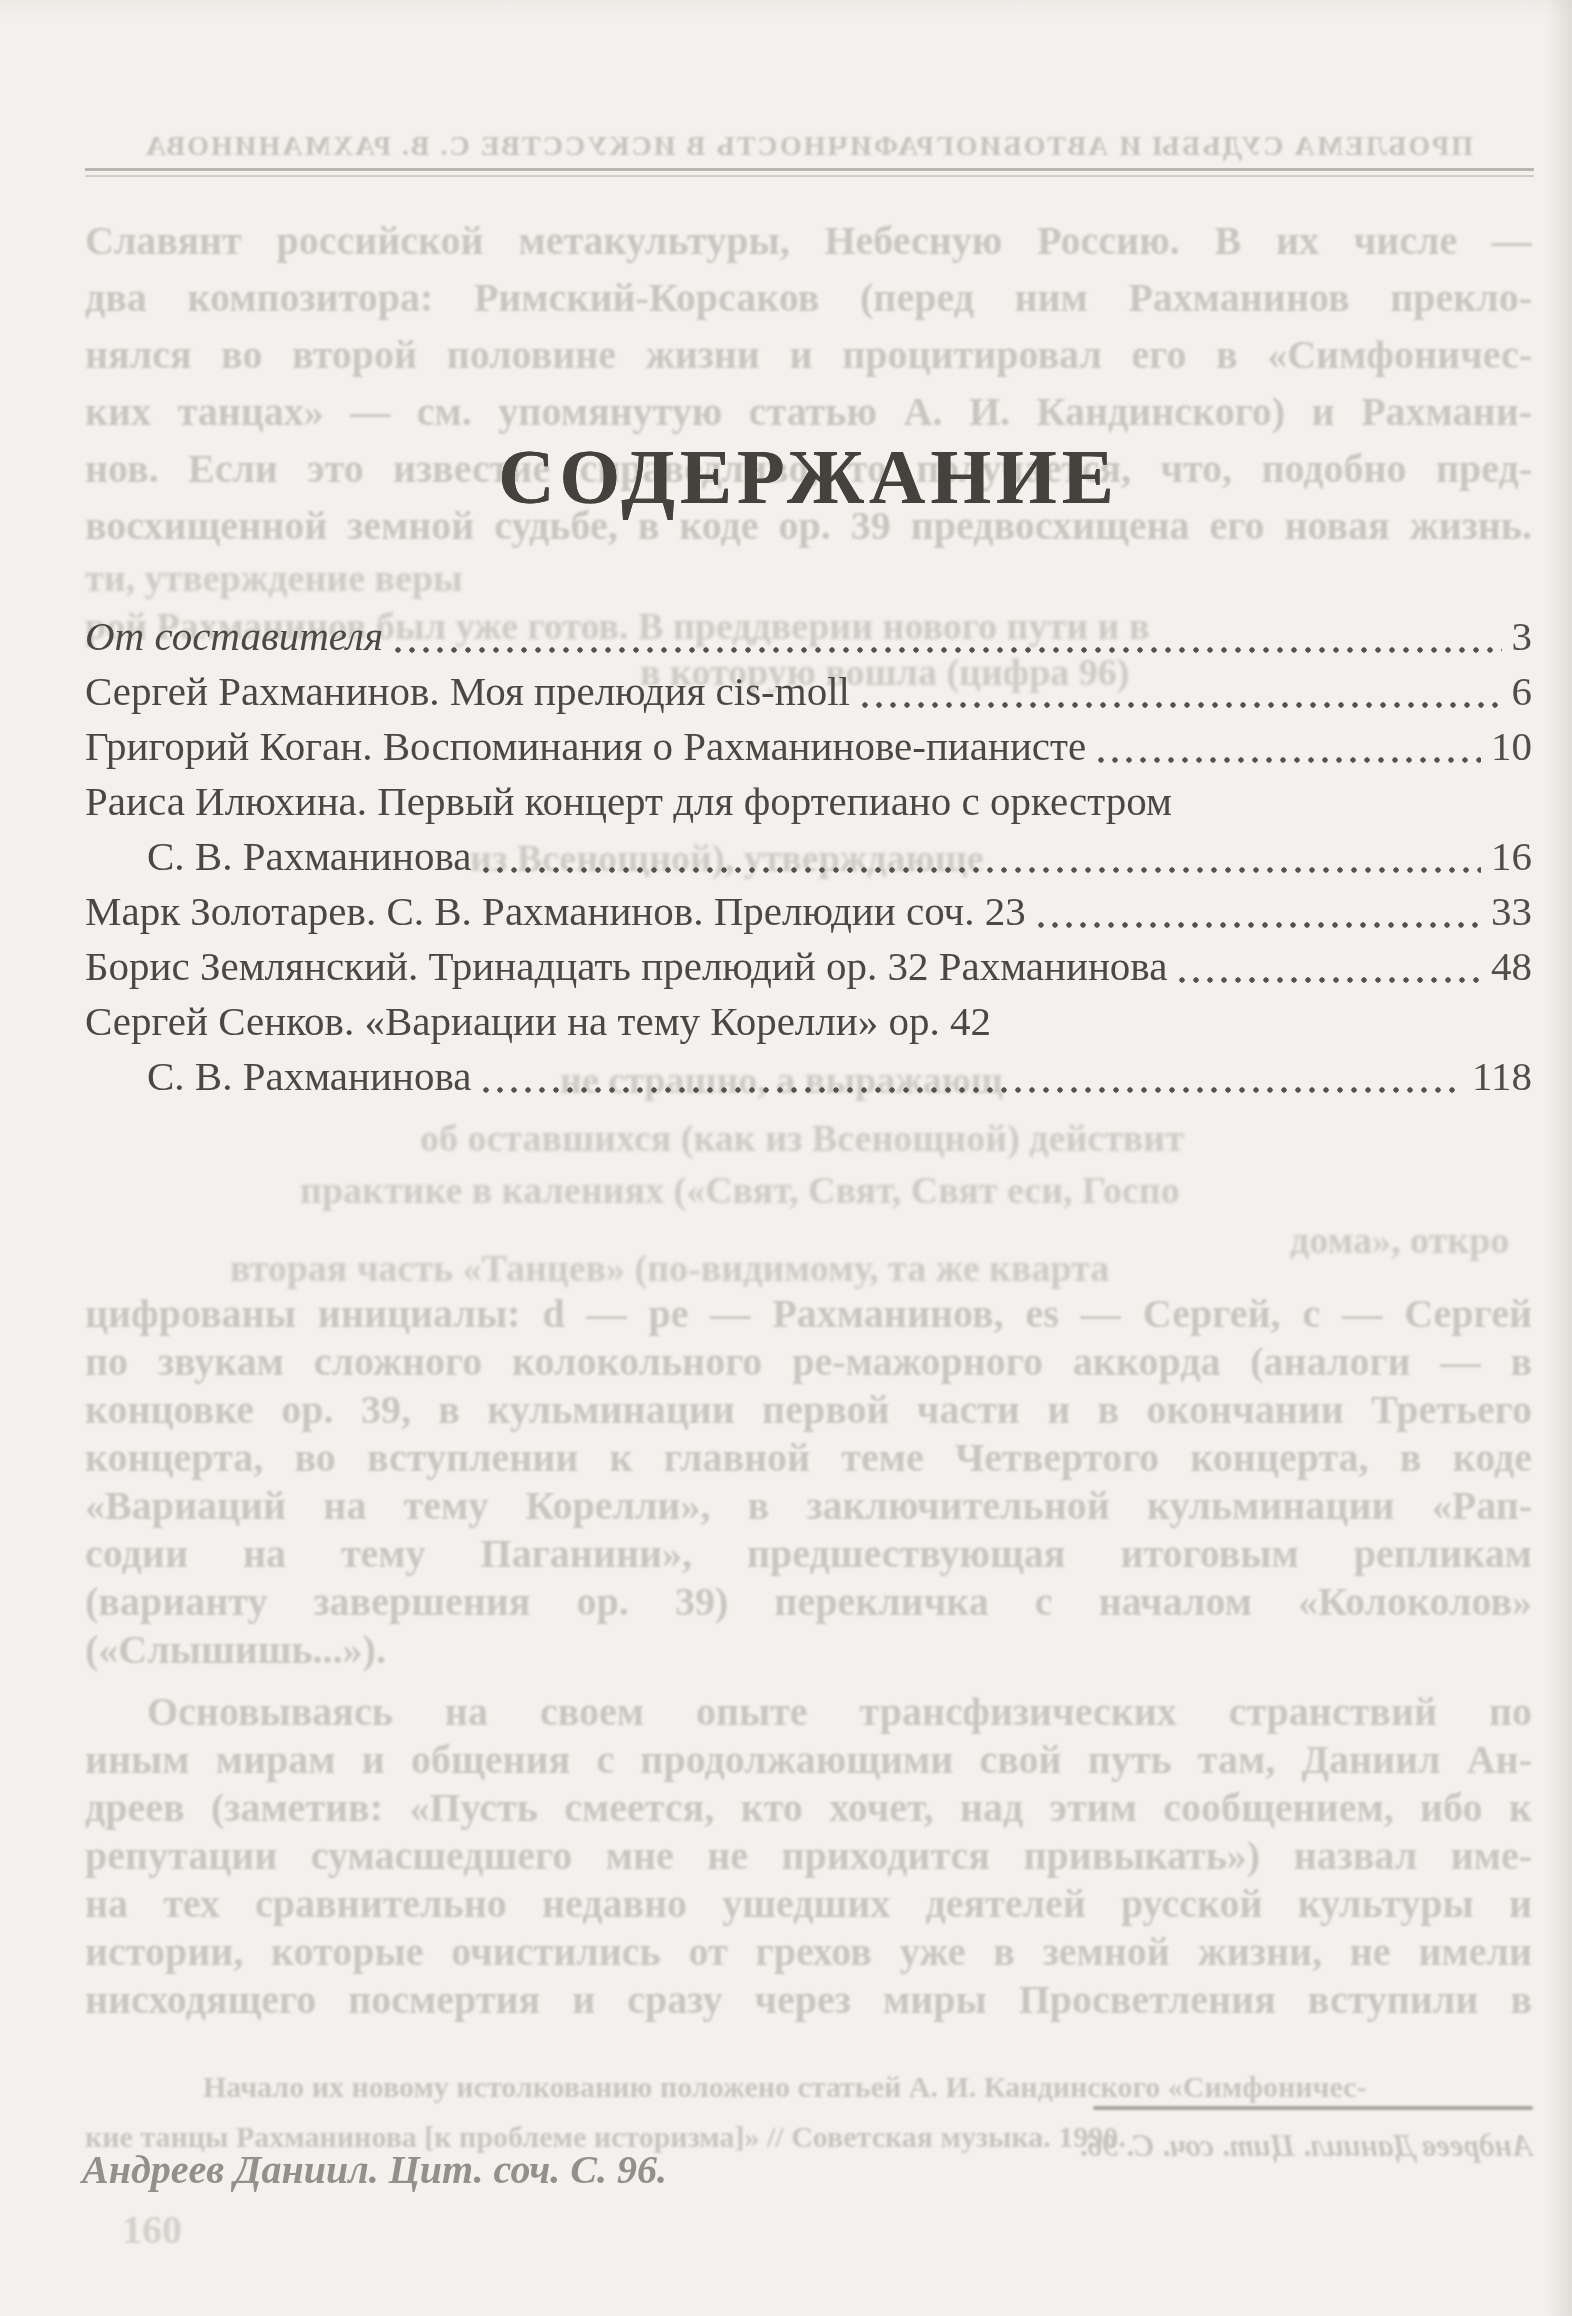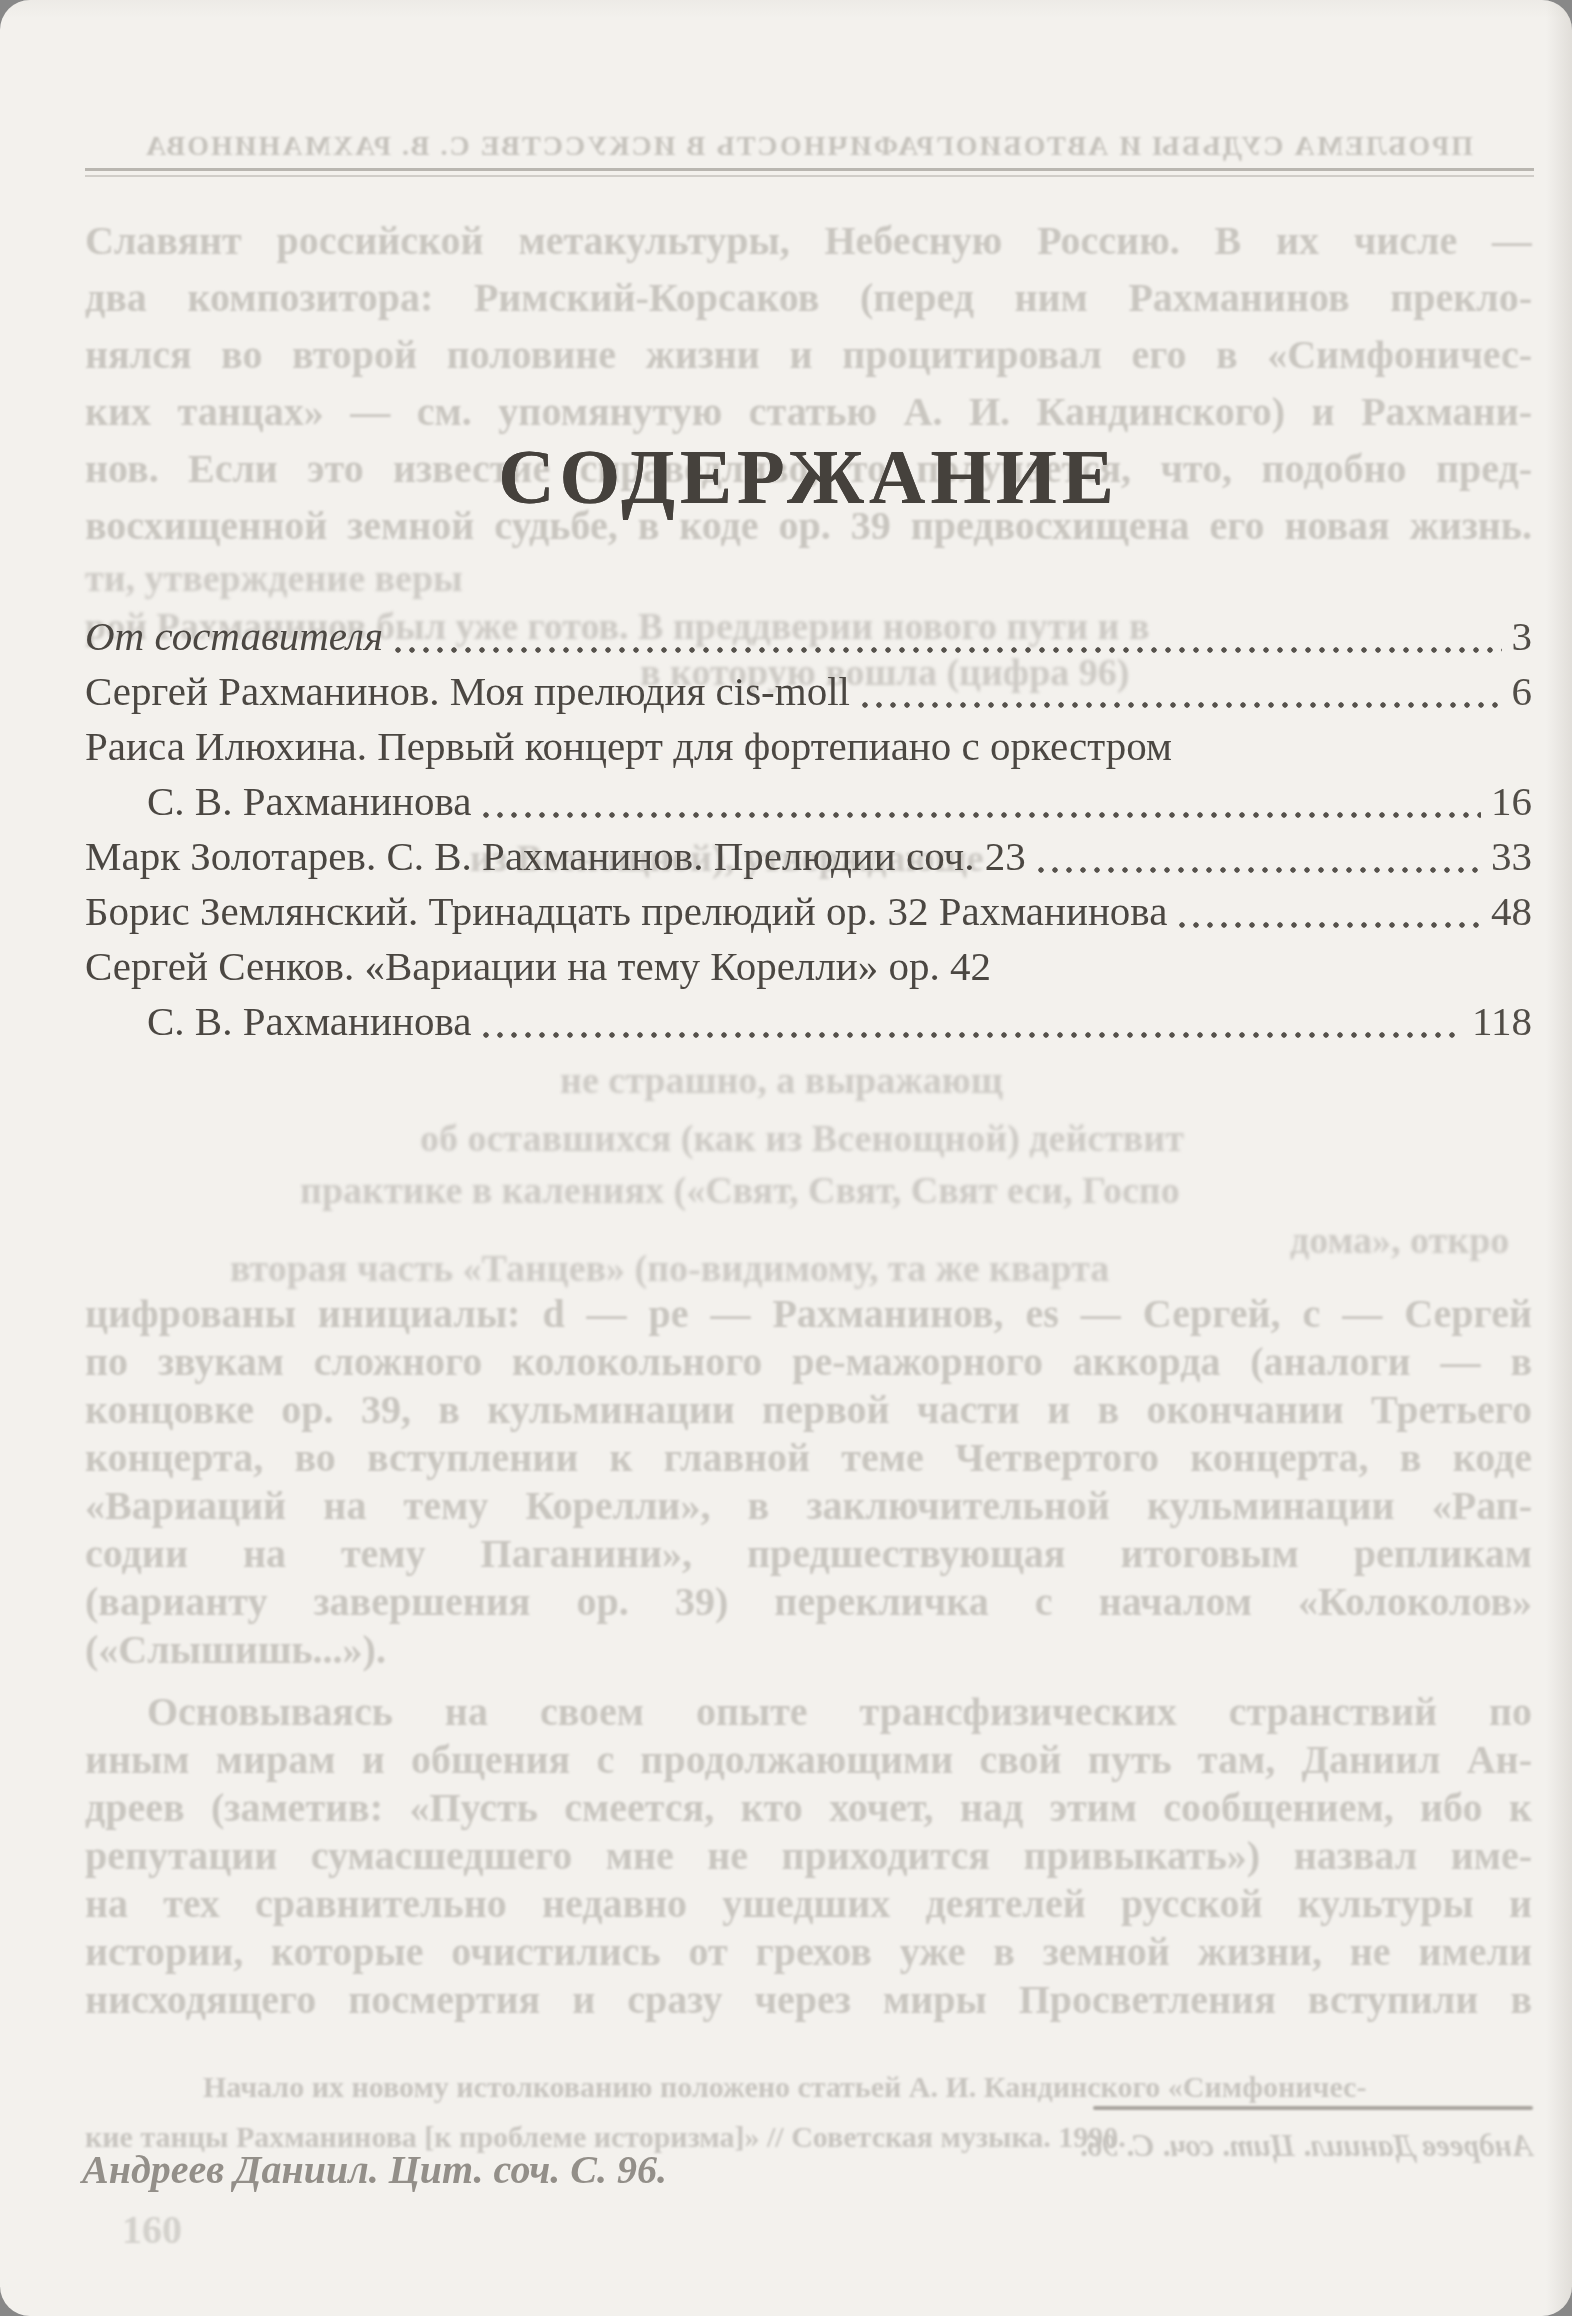--- a/index.html
+++ b/index.html
@@ -3,21 +3,20 @@
 <meta charset="utf-8">
 <style>
   html,body{margin:0;padding:0;background:#888;}
   .page{
     position:relative;
     width:1572px;height:2316px;
     margin:0 auto;
     background:#f3f1ed;
     overflow:hidden;
     font-family:"Liberation Serif","DejaVu Serif",serif;
-    border-radius:30px;
   }
   
   .page::after{
     content:"";position:absolute;inset:0;pointer-events:none;
     background:
       linear-gradient(to left, rgba(190,186,180,.35), rgba(190,186,180,0) 26px),
       linear-gradient(to bottom, rgba(210,206,200,.18), rgba(210,206,200,0) 18px);
   }
 
   
@@ -115,20 +114,27 @@
           <span class="toc-text">От составителя</span>
           <span class="leader"></span>
           <span class="pg">3</span>
         </div>
       </div>
       <div class="toc-entry">
         <div class="toc-line">
           <span class="toc-text">Сергей Рахманинов. Моя прелюдия cis-moll</span>
           <span class="leader"></span>
           <span class="pg">6</span>
+        </div>
+      </div>
+      <div class="toc-entry">
+        <div class="toc-line">
+          <span class="toc-text">Григорий Коган. Воспоминания о Рахманинове-пианисте</span>
+          <span class="leader"></span>
+          <span class="pg">10</span>
         </div>
       </div>
       <div class="toc-entry">
         <div class="toc-first">Раиса Илюхина. Первый концерт для фортепиано с оркестром</div>
         <div class="toc-line toc-cont">
           <span class="toc-text">С. В. Рахманинова</span>
           <span class="leader"></span>
           <span class="pg">16</span>
         </div>
       </div>

